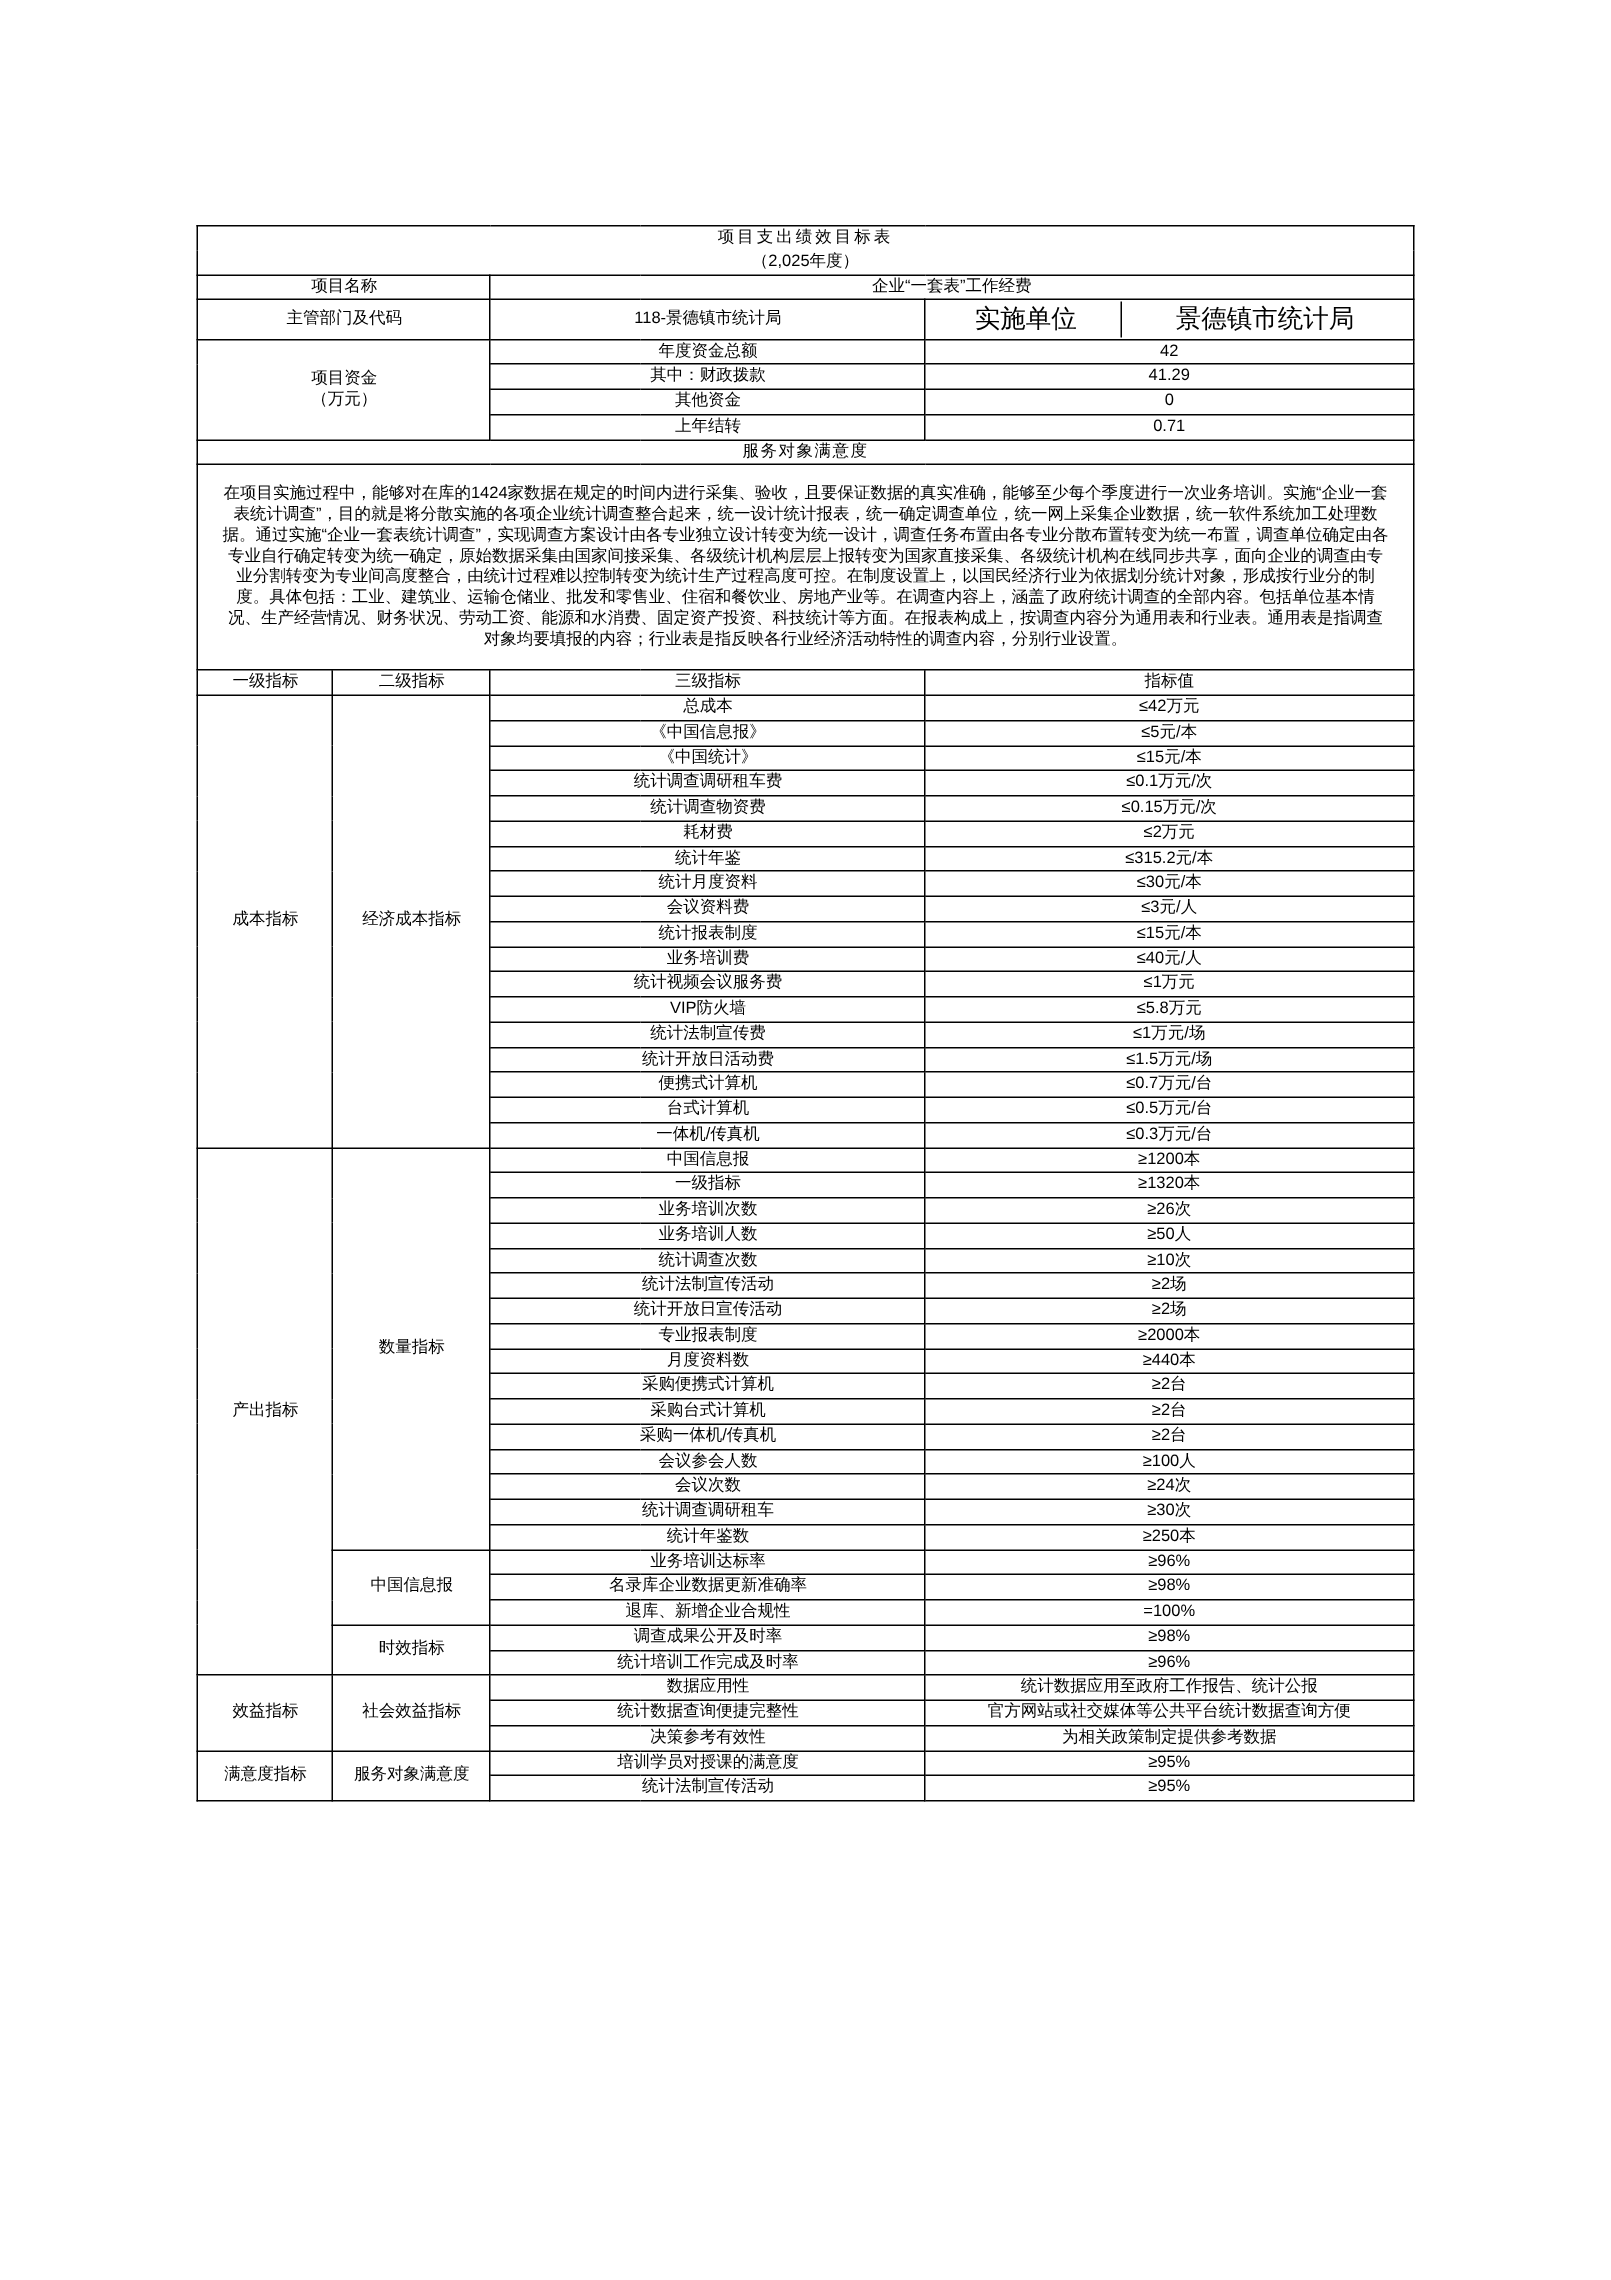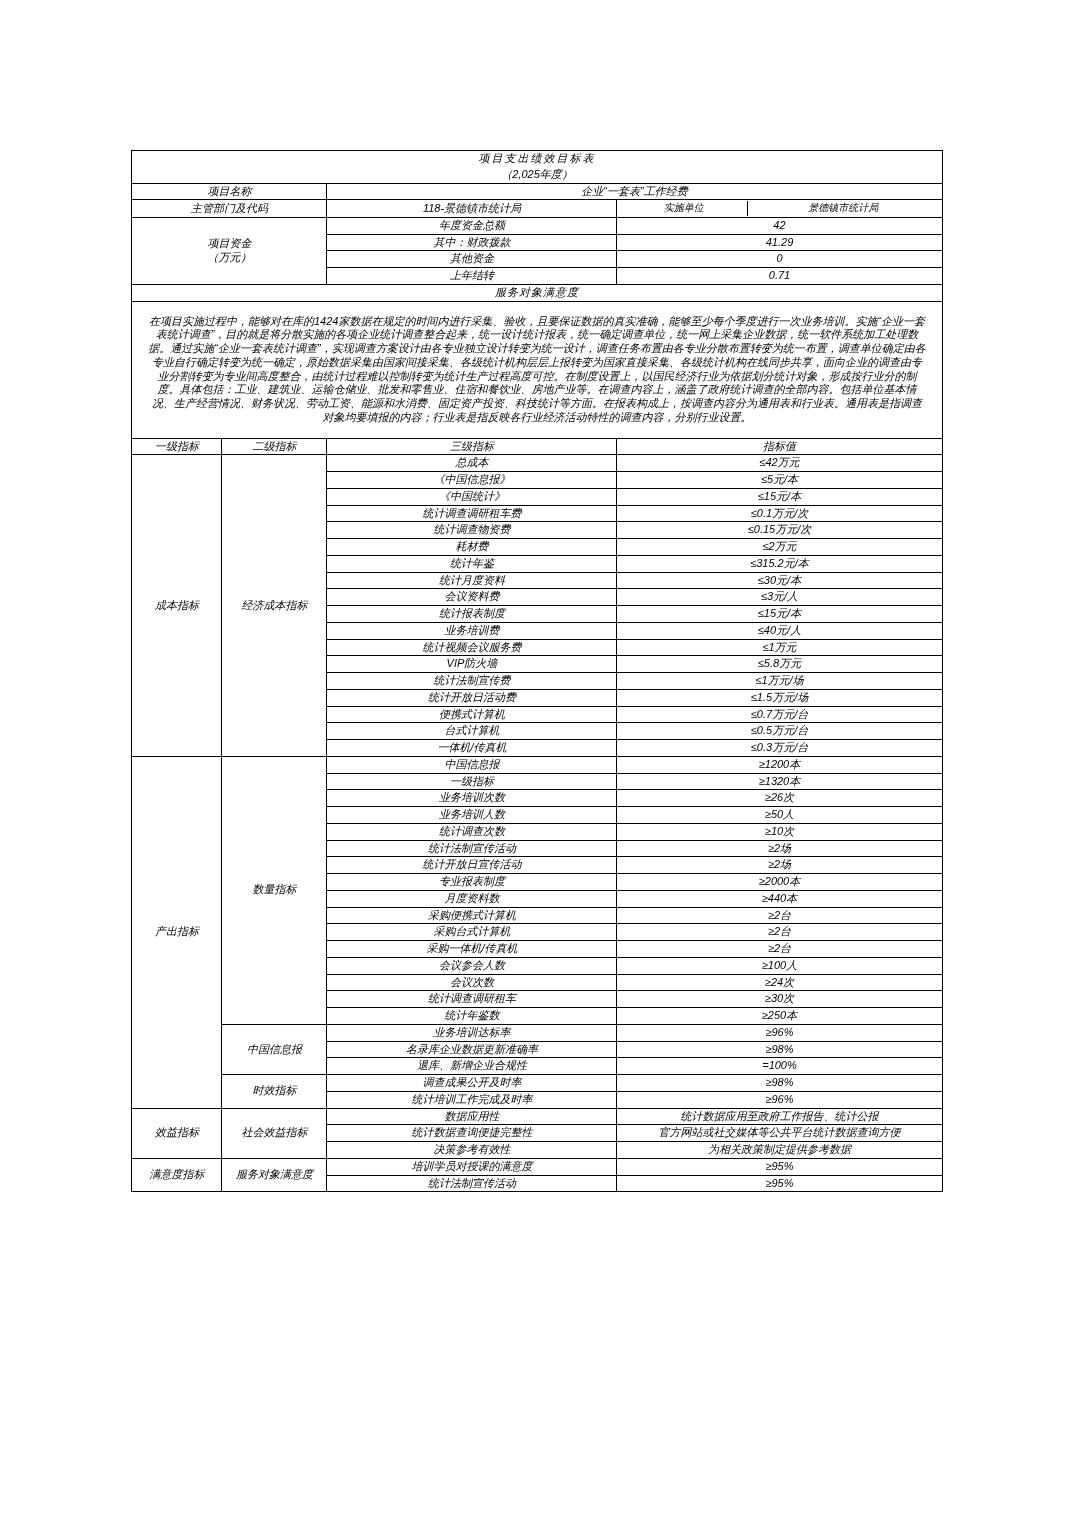--- a/index.html
+++ b/index.html
@@ -12,21 +12,20 @@
     height: 1520px;
     font-family: "Liberation Sans", "DejaVu Sans", sans-serif;
     color: #000;
   }
   .page {
     position: relative;
     width: 1074px;
     height: 1352px;
     box-sizing: border-box;
     padding: 150px 0 18px 0;
-    font-style: italic;
   }
   table.doc {
     width: 810px;
     margin: 0 auto;
     border-collapse: collapse;
     table-layout: fixed;
   }
   table.doc td, table.doc th {
     border: 1px solid #000;
     padding: 1px 3px;
@@ -114,22 +113,22 @@
           <td class="lbl" colspan="2">项目名称</td>
           <td class="lbl" colspan="3">企业“一套表”工作经费</td>
         </tr>
         <tr>
           <td class="lbl" colspan="2">主管部门及代码</td>
           <td class="lbl" colspan="2">118-景德镇市统计局</td>
           <td class="lbl">
             <table style="width:100%;border-collapse:collapse;border:none">
               <tbody>
                 <tr>
-                  <td style="border:none;width:40%;font-size:10px">实施单位</td>
-                  <td style="border:none;border-left:1px solid #000;font-size:10px">景德镇市统计局</td>
+                  <td style="border:none;width:40%;font-size:17px">实施单位</td>
+                  <td style="border:none;border-left:1px solid #000;font-size:17px">景德镇市统计局</td>
                 </tr>
               </tbody>
             </table>
           </td>
         </tr>
         <tr>
           <td class="fundlabel" colspan="2" rowspan="4">
             <div>项目资金</div>
             <div>（万元）</div>
           </td>

